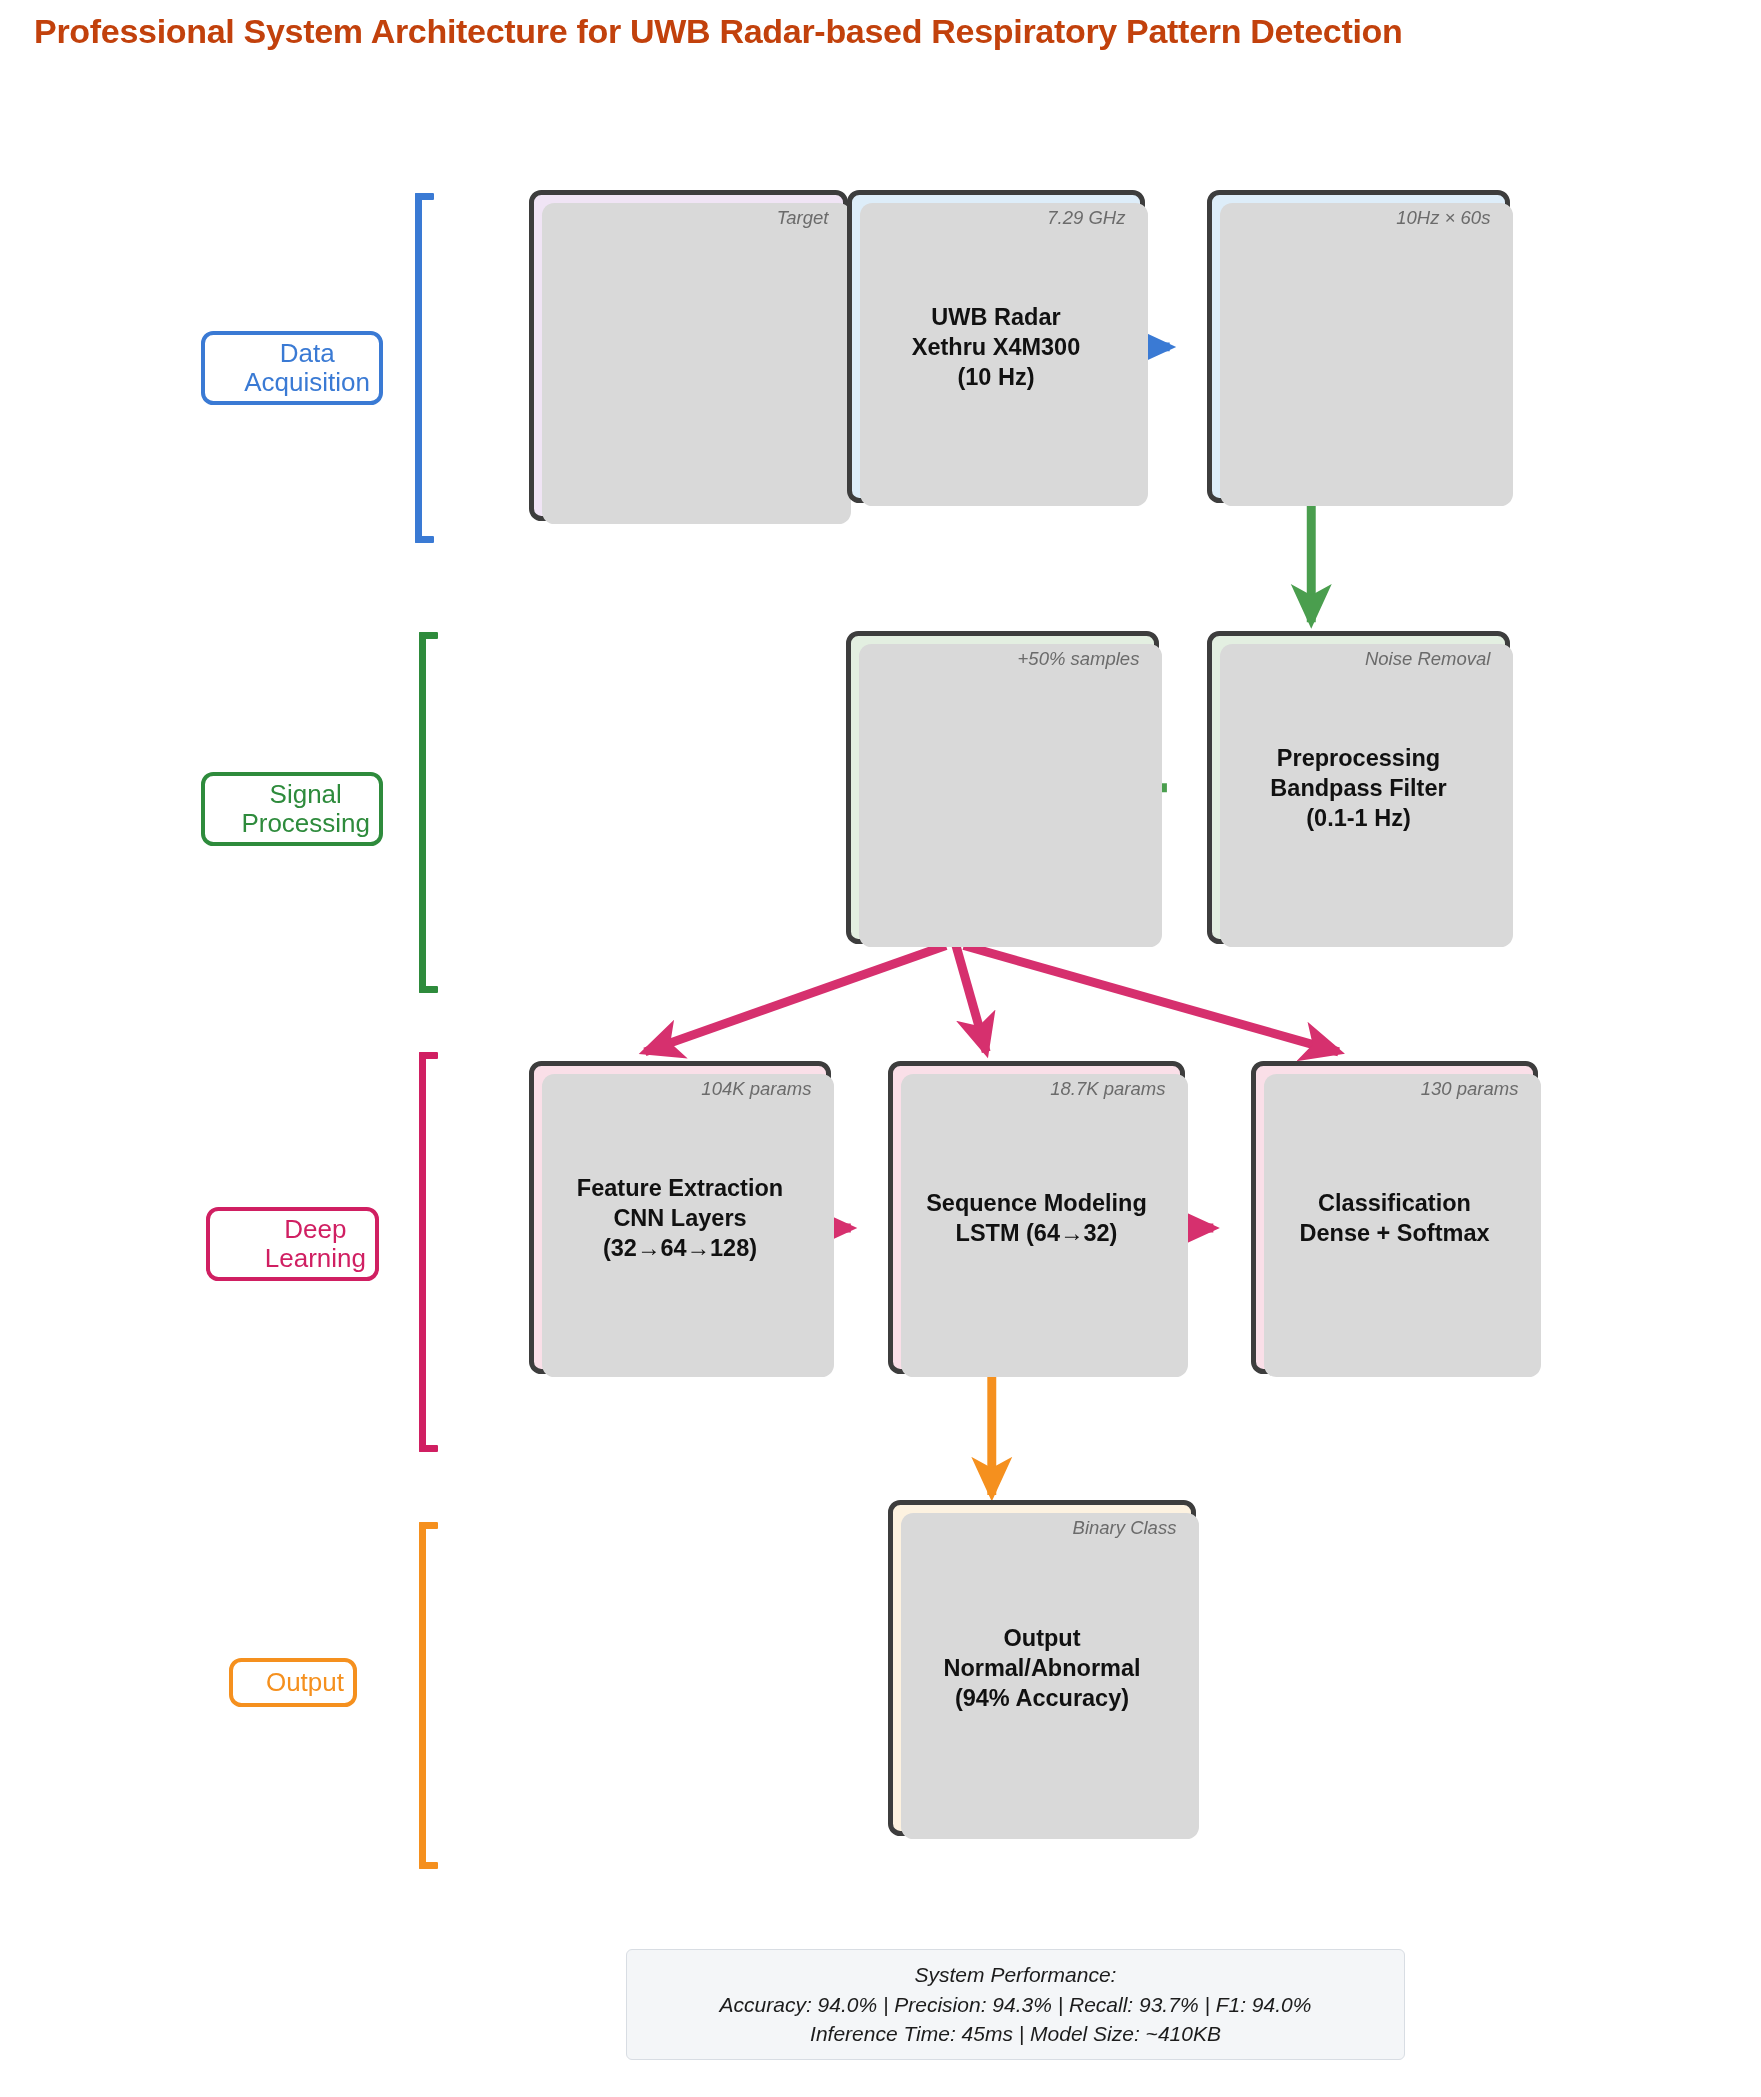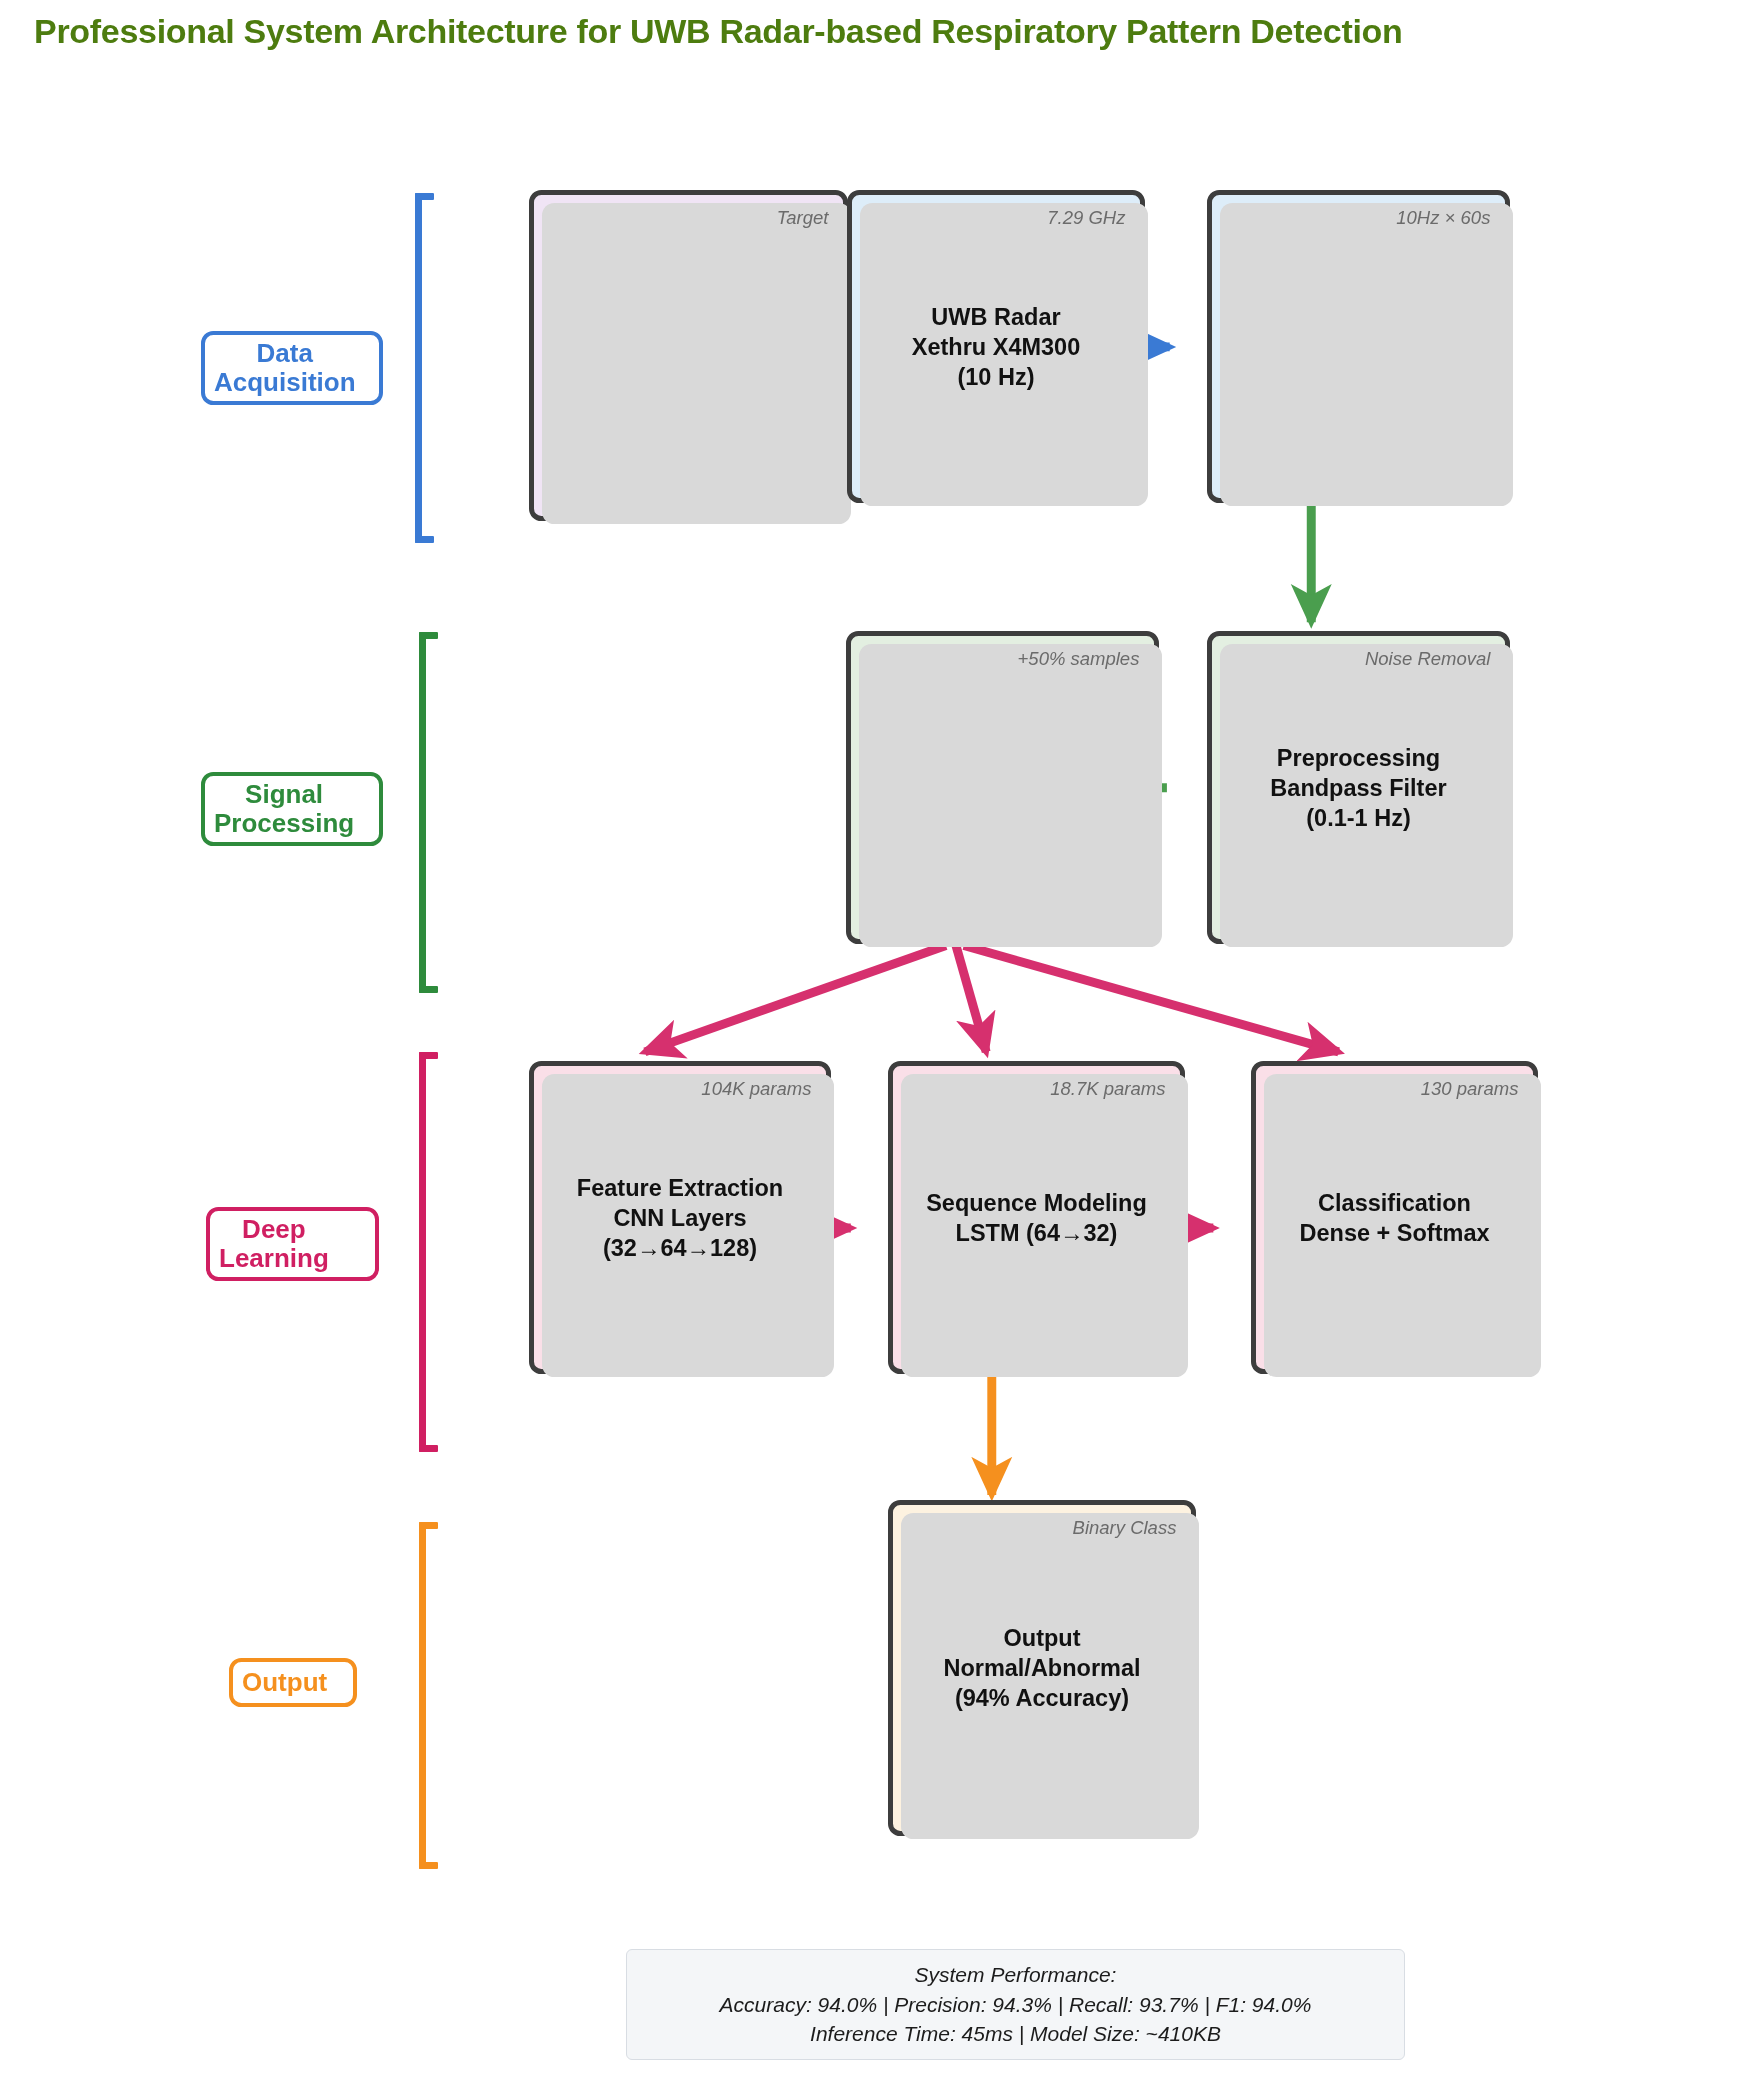--- a/index.html
+++ b/index.html
@@ -1,39 +1,39 @@
 <!DOCTYPE html>
 <html style="font-size:9px"><head>
 <meta charset="utf-8">
 <style>
   html,body{margin:0;padding:0;background:#ffffff;}
   body{width:1762px;height:2097px;position:relative;overflow:hidden;
        font-family:"Liberation Sans","DejaVu Sans",sans-serif;}
 
   #title{
     position:absolute; left:34px; top:12.3px;
-    font-size:34px; font-weight:bold; color:#4d7c0f;
+    font-size:34px; font-weight:bold; color:#c2410c;
     letter-spacing:-0.3px; white-space:nowrap;
   }
 
   
   .bracket{position:absolute;}
   .bracket .spine{position:absolute;left:0;top:0;width:6.7px;height:100%;border-radius:1.1px;}
   .bracket .cap{position:absolute;left:0;width:19px;height:6.7px;border-radius:1.1px;}
   .bracket .cap.top{top:0;}
   .bracket .cap.bot{bottom:0;}
 
   
   .stage-label{
     position:absolute;
-    display:flex;align-items:center;justify-content:flex-start;
+    display:flex;align-items:center;justify-content:flex-end;
     text-align:center;
     background:#ffffff;
     border-radius:12.3px;
-    font-weight:bold;
+    font-weight:normal;
     line-height:1.12;
     box-sizing:border-box;
     padding:5.6px 9px;
   }
 
   
   .node{
     position:absolute;
     box-sizing:border-box;
     border:5px solid #3d3d3d;

